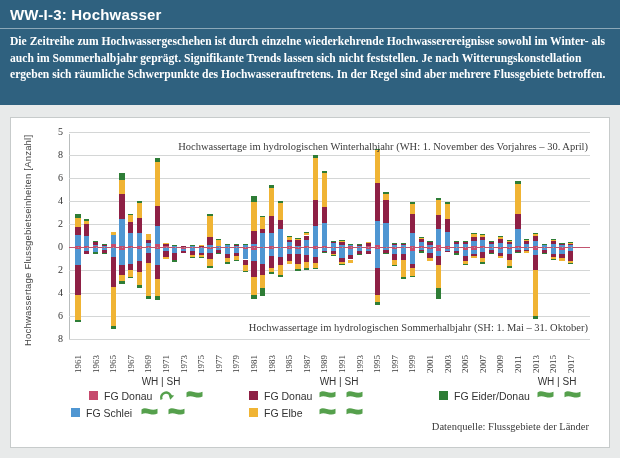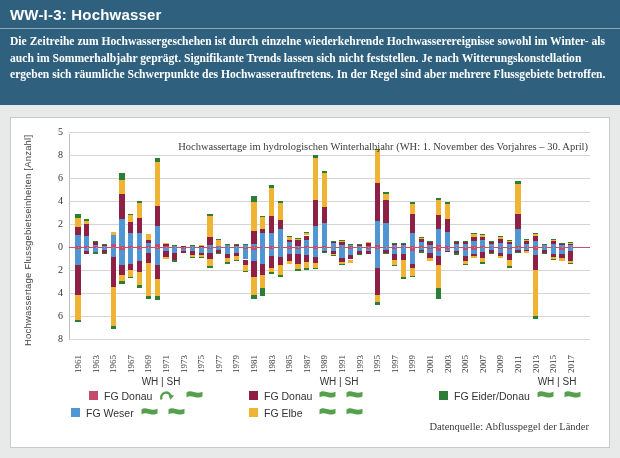--- a/index.html
+++ b/index.html
@@ -630,36 +630,37 @@
       <div class="yearlabel" style="left: 449.2px;">2005</div>
       <div class="yearlabel" style="left: 466.8px;">2007</div>
       <div class="yearlabel" style="left: 484.4px;">2009</div>
       <div class="yearlabel" style="left: 502px;">2011</div>
       <div class="yearlabel" style="left: 519.6px;">2013</div>
       <div class="yearlabel" style="left: 537.2px;">2015</div>
       <div class="yearlabel" style="left: 554.8px;">2017</div>
     </div>
 
   <div class="annot" style="top:23px;">Hochwassertage im hydrologischen Winterhalbjahr (WH: 1. November des Vorjahres – 30. April)</div>
+  <div class="annot" style="top:204px;">Hochwassertage im hydrologischen  Sommerhalbjahr (SH: 1. Mai – 31. Oktober)</div>
 
   <div class="lgd-header" style="left:150px;">WH | SH</div>
   <div class="lgd-row" style="left:18px;top:272px;width:600px;">
     <span class="lgd-square" style="left: 60px; background: rgb(198, 74, 109);"></span>
     <span class="lgd-label" style="left:75px;">FG Donau</span>
     <svg class="lgd-icon" style="left:130px;" viewBox="0 0 17 12">
       <path d="M2.5,10.5 A5,5 0 1 1 12,7.5" fill="none" stroke="#55a04c" stroke-width="2.4"></path>
       <polygon points="9.6,5.8 15.2,6.4 11.2,10.8" fill="#55a04c"></polygon>
     </svg>
     <svg class="lgd-icon" style="left:157px;" viewBox="0 0 17 11">
       <path d="M0.5,3 C5,-0.6 10,5.6 16.5,2.2 L16.5,7 C11,10.4 6,4.4 0.5,7.8 Z" fill="#55a04c"></path>
     </svg>
   </div>
   <div class="lgd-row" style="left:0;top:289px;width:600px;">
     <span class="lgd-square" style="left: 60px; background: rgb(79, 150, 210);"></span>
-    <span class="lgd-label" style="left:75px;">FG Weser</span>
+    <span class="lgd-label" style="left:75px;">FG Schlei</span>
     <svg class="lgd-icon" style="left:130px;" viewBox="0 0 17 11">
       <path d="M0.5,3 C5,-0.6 10,5.6 16.5,2.2 L16.5,7 C11,10.4 6,4.4 0.5,7.8 Z" fill="#55a04c"></path>
     </svg>
     <svg class="lgd-icon" style="left:157px;" viewBox="0 0 17 11">
       <path d="M0.5,3 C5,-0.6 10,5.6 16.5,2.2 L16.5,7 C11,10.4 6,4.4 0.5,7.8 Z" fill="#55a04c"></path>
     </svg>
   </div>
 
   <div class="lgd-header" style="left:328px;">WH | SH</div>
   <div class="lgd-row" style="left:0;top:272px;width:0;">
@@ -688,14 +689,14 @@
     <span class="lgd-square" style="left: 428px; background: rgb(46, 125, 54);"></span>
     <span class="lgd-label" style="left:443px;">FG Eider/Donau</span>
     <svg class="lgd-icon" style="left:526px;" viewBox="0 0 17 11">
       <path d="M0.5,3 C5,-0.6 10,5.6 16.5,2.2 L16.5,7 C11,10.4 6,4.4 0.5,7.8 Z" fill="#55a04c"></path>
     </svg>
     <svg class="lgd-icon" style="left:553px;" viewBox="0 0 17 11">
       <path d="M0.5,3 C5,-0.6 10,5.6 16.5,2.2 L16.5,7 C11,10.4 6,4.4 0.5,7.8 Z" fill="#55a04c"></path>
     </svg>
   </div>
 
-  <div class="source">Datenquelle: Abflusspegel der Länder</div>
+  <div class="source">Datenquelle: Flussgebiete der Länder</div>
 </div>
 
 </body></html>

